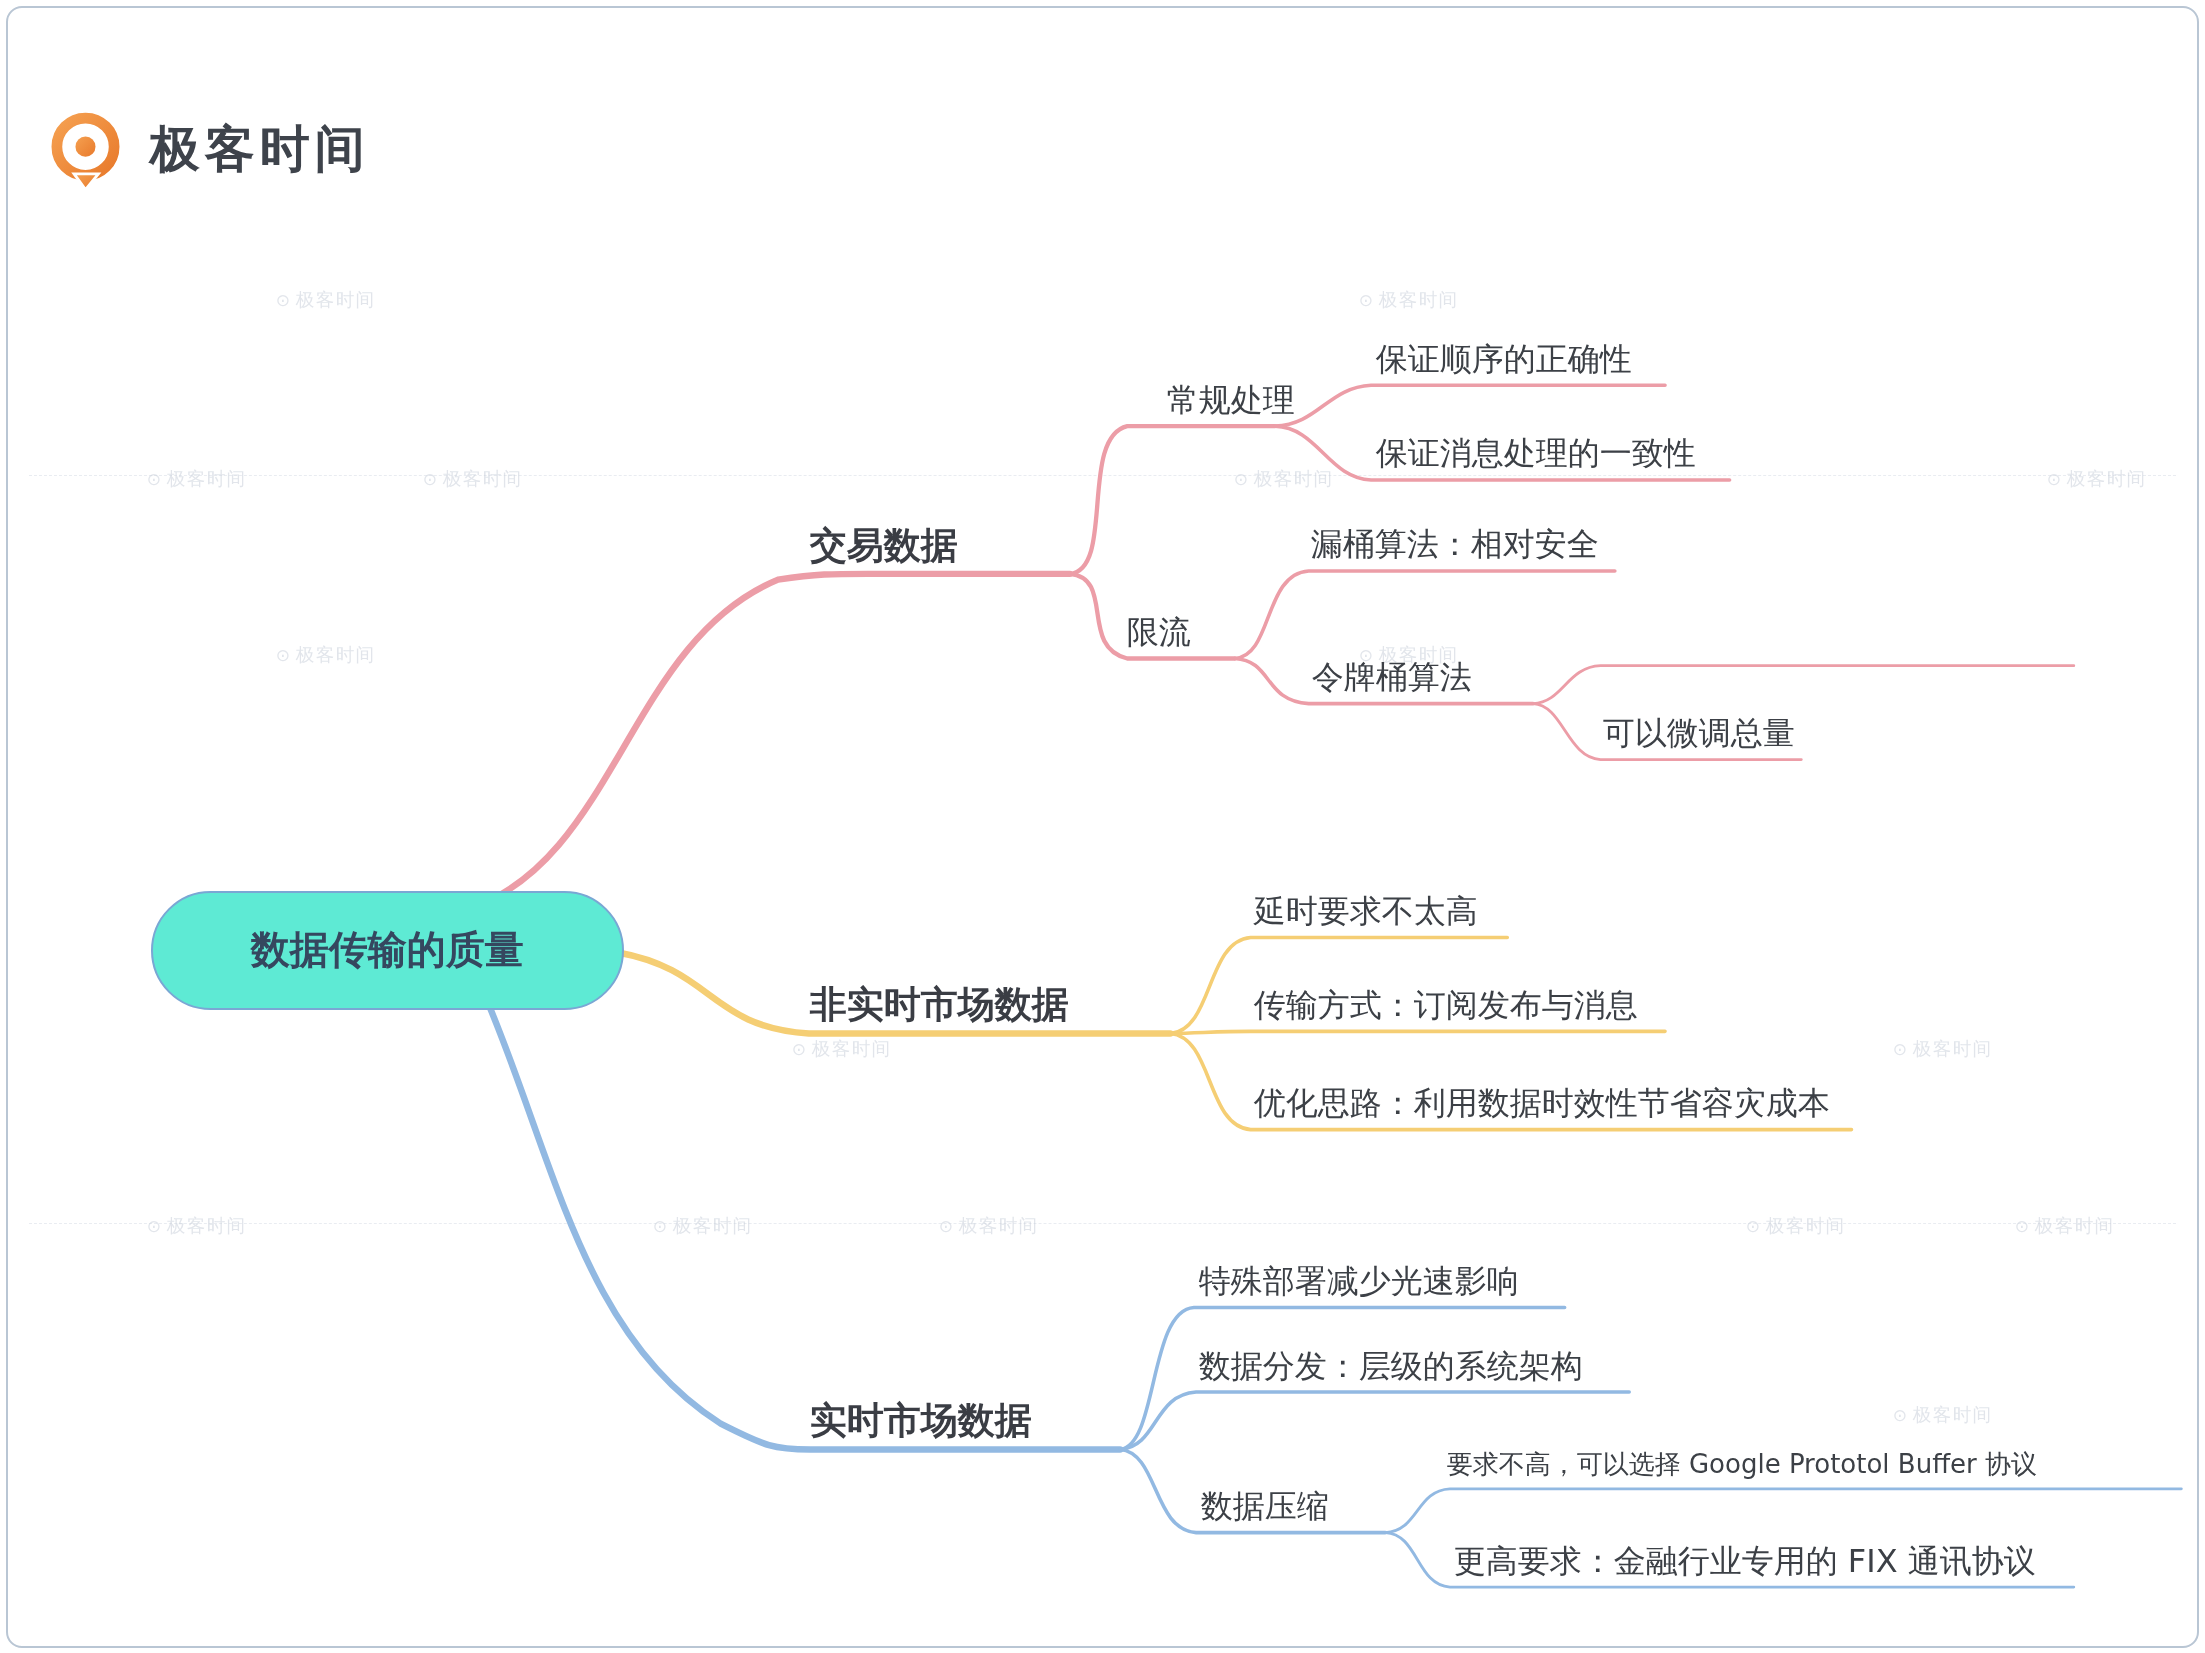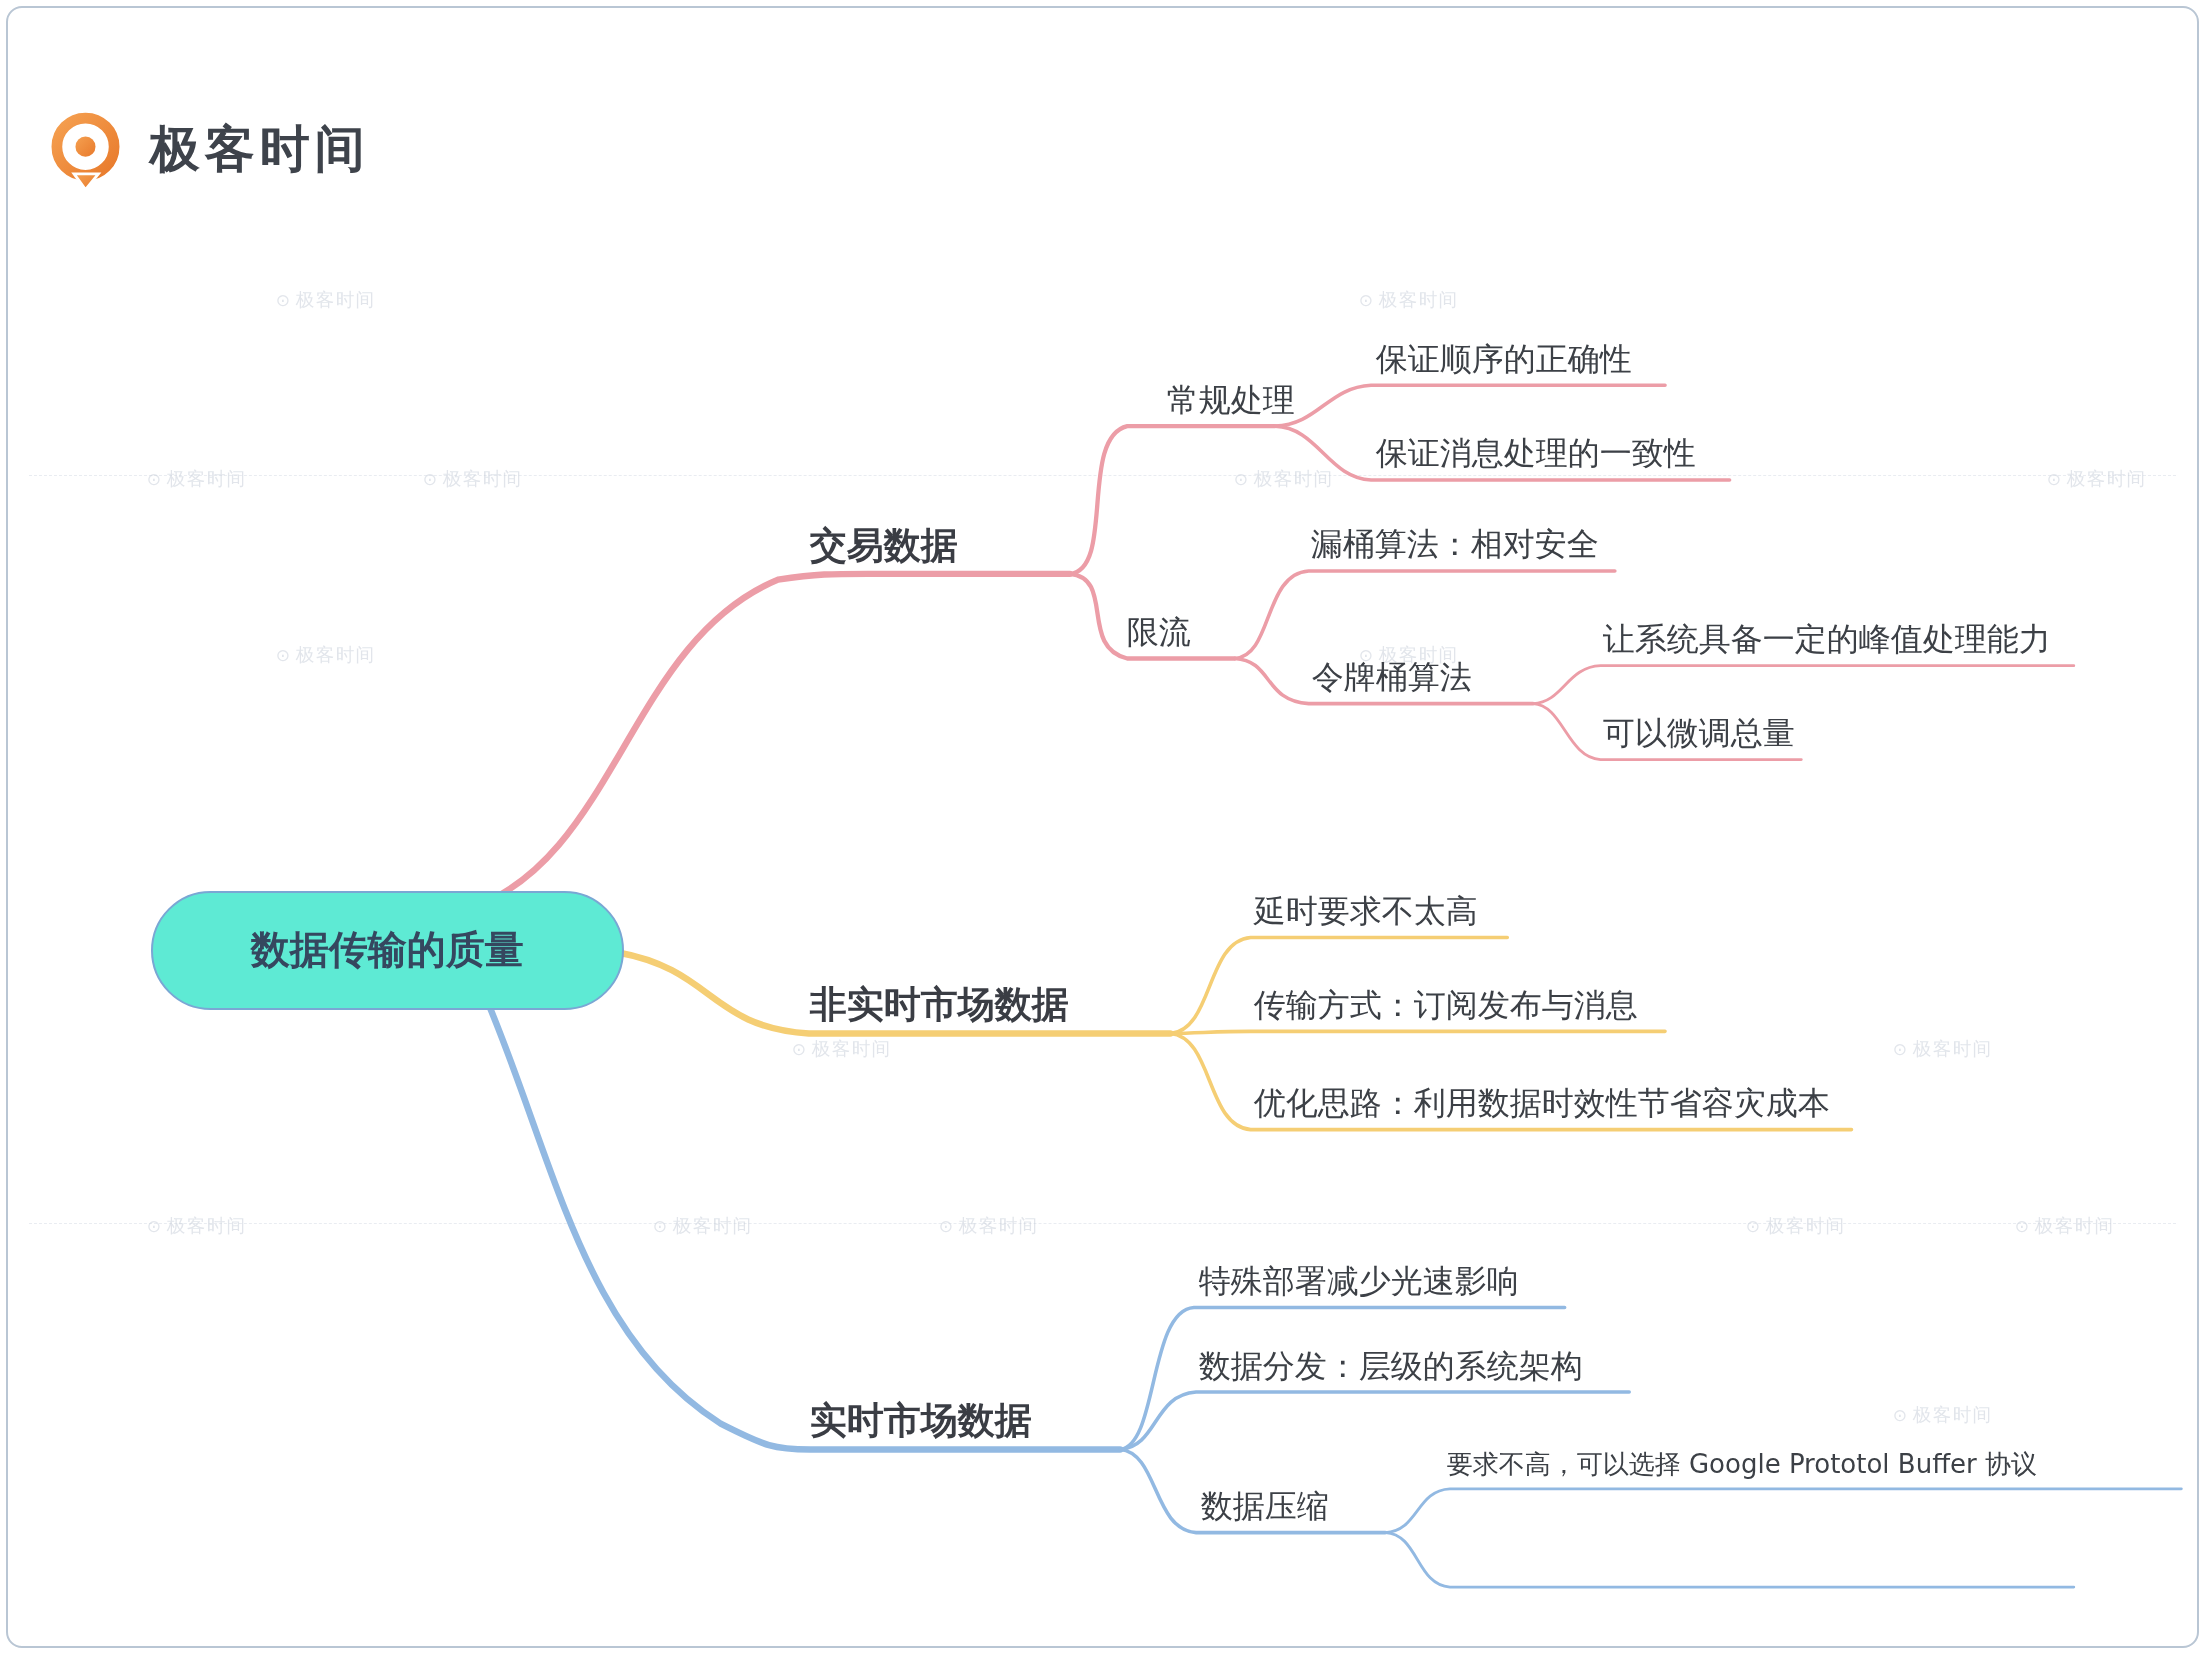--- a/index.html
+++ b/index.html
@@ -87,29 +87,29 @@
       <span>数据传输的质量</span>
     </div>
 
     <div class="node-label main" style="left:810px;top:524px;">交易数据</div>
     <div class="node-label" style="left:1122px;top:382px;margin-left:45px;">常规处理</div>
     <div class="node-label" style="left:1376px;top:341px;">保证顺序的正确性</div>
     <div class="node-label" style="left:1376px;top:435px;">保证消息处理的一致性</div>
     <div class="node-label" style="left:1127px;top:614px;">限流</div>
     <div class="node-label" style="left:1311px;top:526px;">漏桶算法：相对安全</div>
     <div class="node-label" style="left:1312px;top:659px;text-align:center;">令牌桶算法</div>
-    <div class="node-label" style="left:1603px;top:621px;">让系统具备一定的峰值处理能力</div>
     <div class="node-label" style="left:1603px;top:715px;">可以微调总量</div>
 
     <div class="node-label main" style="left:810px;top:983px;">非实时市场数据</div>
     <div class="node-label" style="left:1254px;top:893px;">延时要求不太高</div>
     <div class="node-label" style="left:1254px;top:987px;">传输方式：订阅发布与消息</div>
     <div class="node-label" style="left:1254px;top:1085px;">优化思路：利用数据时效性节省容灾成本</div>
 
     <div class="node-label main" style="left:810px;top:1399px;">实时市场数据</div>
     <div class="node-label" style="left:1199px;top:1263px;">特殊部署减少光速影响</div>
     <div class="node-label" style="left:1199px;top:1348px;">数据分发：层级的系统架构</div>
     <div class="node-label" style="left:1201px;top:1488px;">数据压缩</div>
     <div class="node-label small" style="left:1447px;top:1446px;">要求不高，可以选择 Google Prototol Buffer 协议</div>
+    <div class="node-label" style="left:1454px;top:1543px;">更高要求：金融行业专用的 FIX 通讯协议</div>
 
   </div>
 </div>
 
 
 </body></html>

